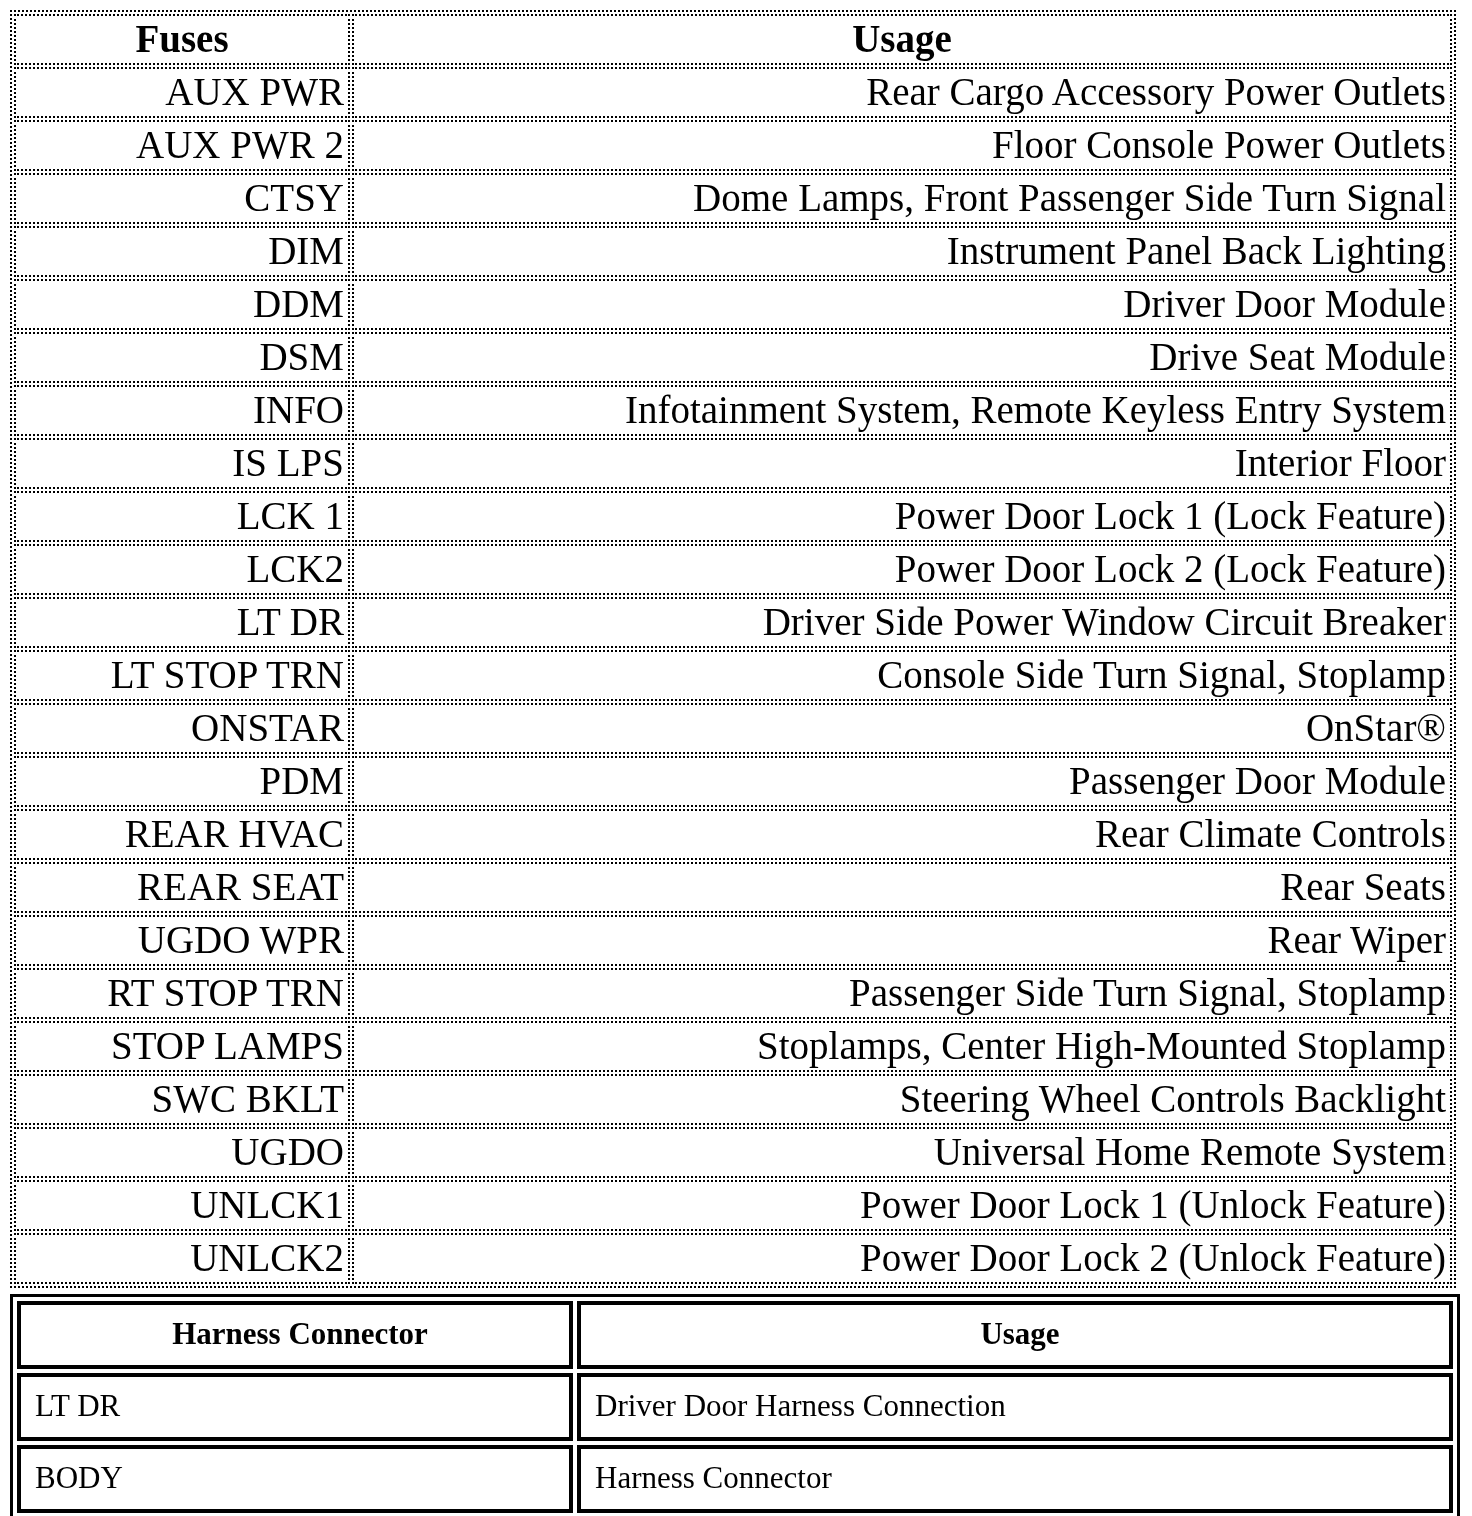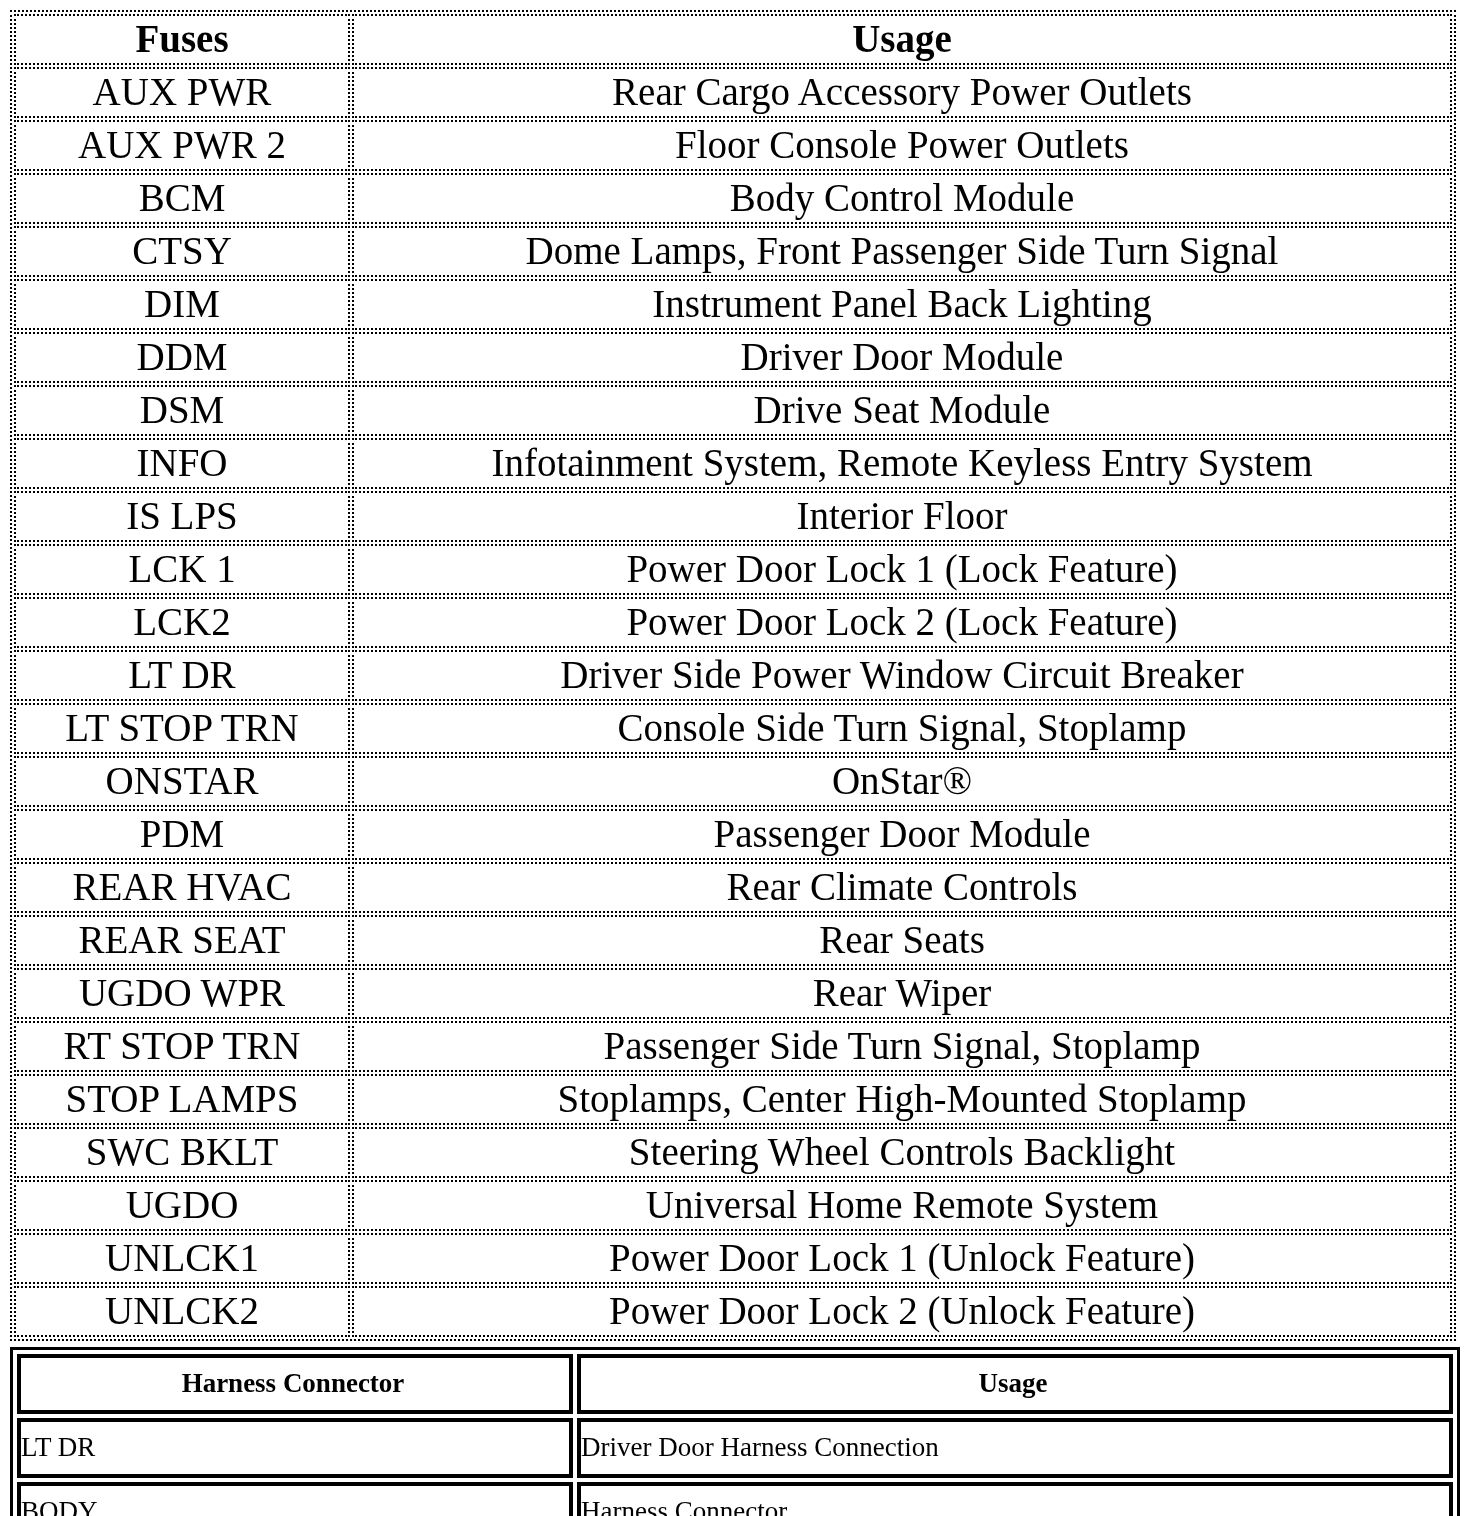--- a/index.html
+++ b/index.html
@@ -29,35 +29,35 @@
   .fuse-table th, .fuse-table td {
     border: 2px dotted #000;
     font-size: 39px;
     height: 48px;
     padding: 0 4px 2px 4px;
     vertical-align: middle;
     white-space: nowrap;
     overflow: hidden;
   }
   .fuse-table th { font-weight: bold; text-align: center; }
-  .fuse-table td { text-align: center; }
+  .fuse-table td { text-align: right; }
   .fuse-table .col-label { width: 336px; }
 
   
   .harness-table {
     width: 1450px;
     border: 3px solid #000;
     border-spacing: 4px;
     margin-top: 6px;
   }
   .harness-table th, .harness-table td {
     border: 4px solid #000;
-    font-size: 27px;
-    height: 60px;
-    padding: 0 4px 2px 0;
+    font-size: 31px;
+    height: 68px;
+    padding: 0 4px 2px 14px;
     vertical-align: middle;
     white-space: nowrap;
     overflow: hidden;
   }
   .harness-table th { font-weight: bold; text-align: center; }
   .harness-table td { text-align: left; }
   .harness-table .col-label { width: 556px; }
 </style>
 </head>
 <body>
@@ -72,24 +72,20 @@
       </tr>
     </thead>
     <tbody>
         <tr>
           <td class="col-label">AUX PWR</td>
           <td>Rear Cargo Accessory Power Outlets</td>
         </tr>
         <tr>
           <td class="col-label">AUX PWR 2</td>
           <td>Floor Console Power Outlets</td>
-        </tr>
-        <tr>
-          <td class="col-label">BCM</td>
-          <td>Body Control Module</td>
         </tr>
         <tr>
           <td class="col-label">CTSY</td>
           <td>Dome Lamps, Front Passenger Side Turn Signal</td>
         </tr>
         <tr>
           <td class="col-label">DIM</td>
           <td>Instrument Panel Back Lighting</td>
         </tr>
         <tr>

